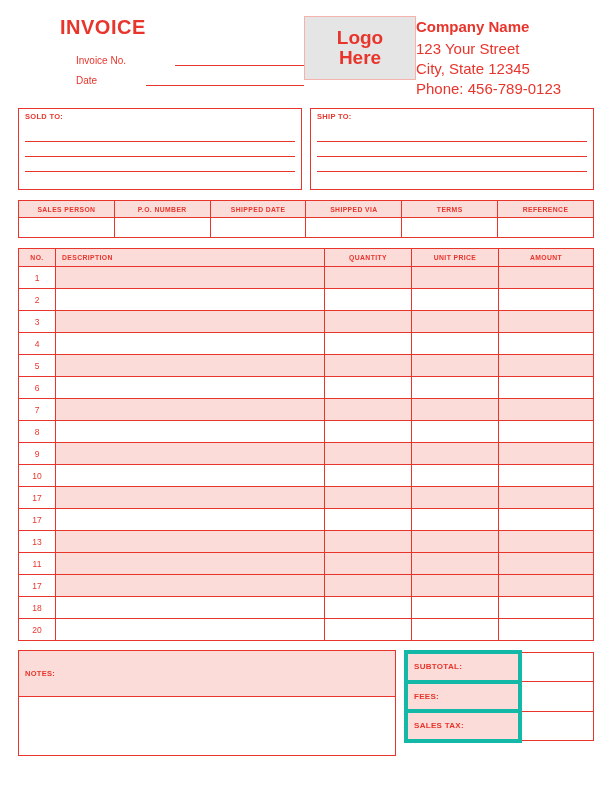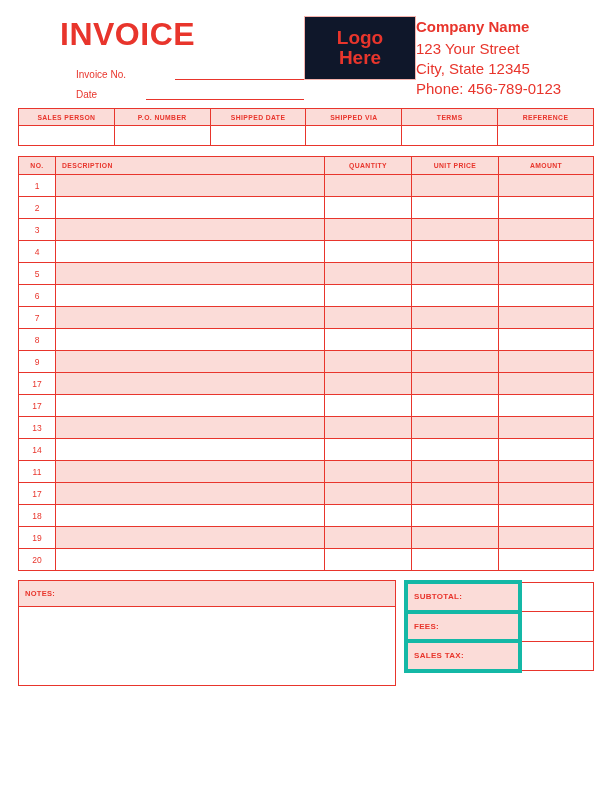--- a/index.html
+++ b/index.html
@@ -30,21 +30,21 @@
     align-items: flex-start;
     height: 86px;
     margin-bottom: 8px;
   }
   .header-left {
     width: 286px;
     padding-left: 42px;
     box-sizing: border-box;
   }
   .invoice-title {
-    font-size: 32px;
+    font-size: 20px;
     font-weight: bold;
     color: #e8352c;
     letter-spacing: 0.5px;
     margin: 2px 0 16px 0;
   }
   .field-line {
     font-size: 10px;
     color: #e8352c;
     margin-bottom: 9px;
     display: flex;
@@ -58,21 +58,21 @@
   .field-rule {
     flex: 1;
     border-bottom: 1px solid #e8352c;
     height: 10px;
     margin-left: 1px;
     max-width: 170px;
   }
   .logo-box {
     width: 110px;
     height: 62px;
-    background: #0f172a;
+    background: #e5e5e5;
     border: 1px solid #f5b3ad;
     display: flex;
     flex-direction: column;
     align-items: center;
     justify-content: center;
     margin-top: 2px;
   }
   .logo-box span {
     font-size: 19px;
     font-weight: bold;
@@ -190,21 +190,21 @@
     position: relative;
     height: 106px;
   }
   .notes-label {
     background: #fbdcd8;
     border-bottom: 1px solid #e8352c;
     font-size: 7.5px;
     font-weight: bold;
     letter-spacing: 0.3px;
     color: #e8352c;
-    padding: 8px 6px;
+    padding: 18px 6px;
   }
 
   .totals {
     width: 190px;
   }
   .totals table {
     width: 100%;
     border-collapse: collapse;
     table-layout: fixed;
   }
@@ -249,20 +249,40 @@
     </div>
 
     <div class="header-right">
       <div class="company-name">Company Name</div>
       <div class="company-line">123 Your Street</div>
       <div class="company-line">City, State 12345</div>
       <div class="company-line">Phone: 456-789-0123</div>
     </div>
   </div>
 
+  <div class="addr-row">
+    <div class="addr-box">
+      <div class="addr-label">SOLD TO:</div>
+      <div class="addr-lines">
+        <div></div>
+        <div></div>
+        <div></div>
+        <div></div>
+      </div>
+    </div>
+    <div class="addr-box">
+      <div class="addr-label">SHIP TO:</div>
+      <div class="addr-lines">
+        <div></div>
+        <div></div>
+        <div></div>
+        <div></div>
+      </div>
+    </div>
+  </div>
 
   <table class="info-table">
     <thead>
       <tr>
         <th>SALES PERSON</th>
         <th>P.O. NUMBER</th>
         <th>SHIPPED DATE</th>
         <th>SHIPPED VIA</th>
         <th>TERMS</th>
         <th>REFERENCE</th>
@@ -347,20 +367,27 @@
           <td></td>
           <td></td>
         </tr>
         <tr class="row-alt">
           <td class="cell-no">9</td>
           <td></td>
           <td></td>
           <td></td>
           <td></td>
         </tr>
+        <tr class="row-plain">
+          <td class="cell-no">10</td>
+          <td></td>
+          <td></td>
+          <td></td>
+          <td></td>
+        </tr>
         <tr class="row-alt">
           <td class="cell-no">17</td>
           <td></td>
           <td></td>
           <td></td>
           <td></td>
         </tr>
         <tr class="row-plain">
           <td class="cell-no">17</td>
           <td></td>
@@ -368,50 +395,36 @@
           <td></td>
           <td></td>
         </tr>
         <tr class="row-alt">
           <td class="cell-no">13</td>
           <td></td>
           <td></td>
           <td></td>
           <td></td>
         </tr>
-        <tr class="row-plain">
-          <td class="cell-no">14</td>
-          <td></td>
-          <td></td>
-          <td></td>
-          <td></td>
-        </tr>
         <tr class="row-alt">
           <td class="cell-no">11</td>
           <td></td>
           <td></td>
           <td></td>
           <td></td>
         </tr>
         <tr class="row-alt">
           <td class="cell-no">17</td>
           <td></td>
           <td></td>
           <td></td>
           <td></td>
         </tr>
         <tr class="row-plain">
           <td class="cell-no">18</td>
-          <td></td>
-          <td></td>
-          <td></td>
-          <td></td>
-        </tr>
-        <tr class="row-alt">
-          <td class="cell-no">19</td>
           <td></td>
           <td></td>
           <td></td>
           <td></td>
         </tr>
         <tr class="row-plain">
           <td class="cell-no">20</td>
           <td></td>
           <td></td>
           <td></td>

